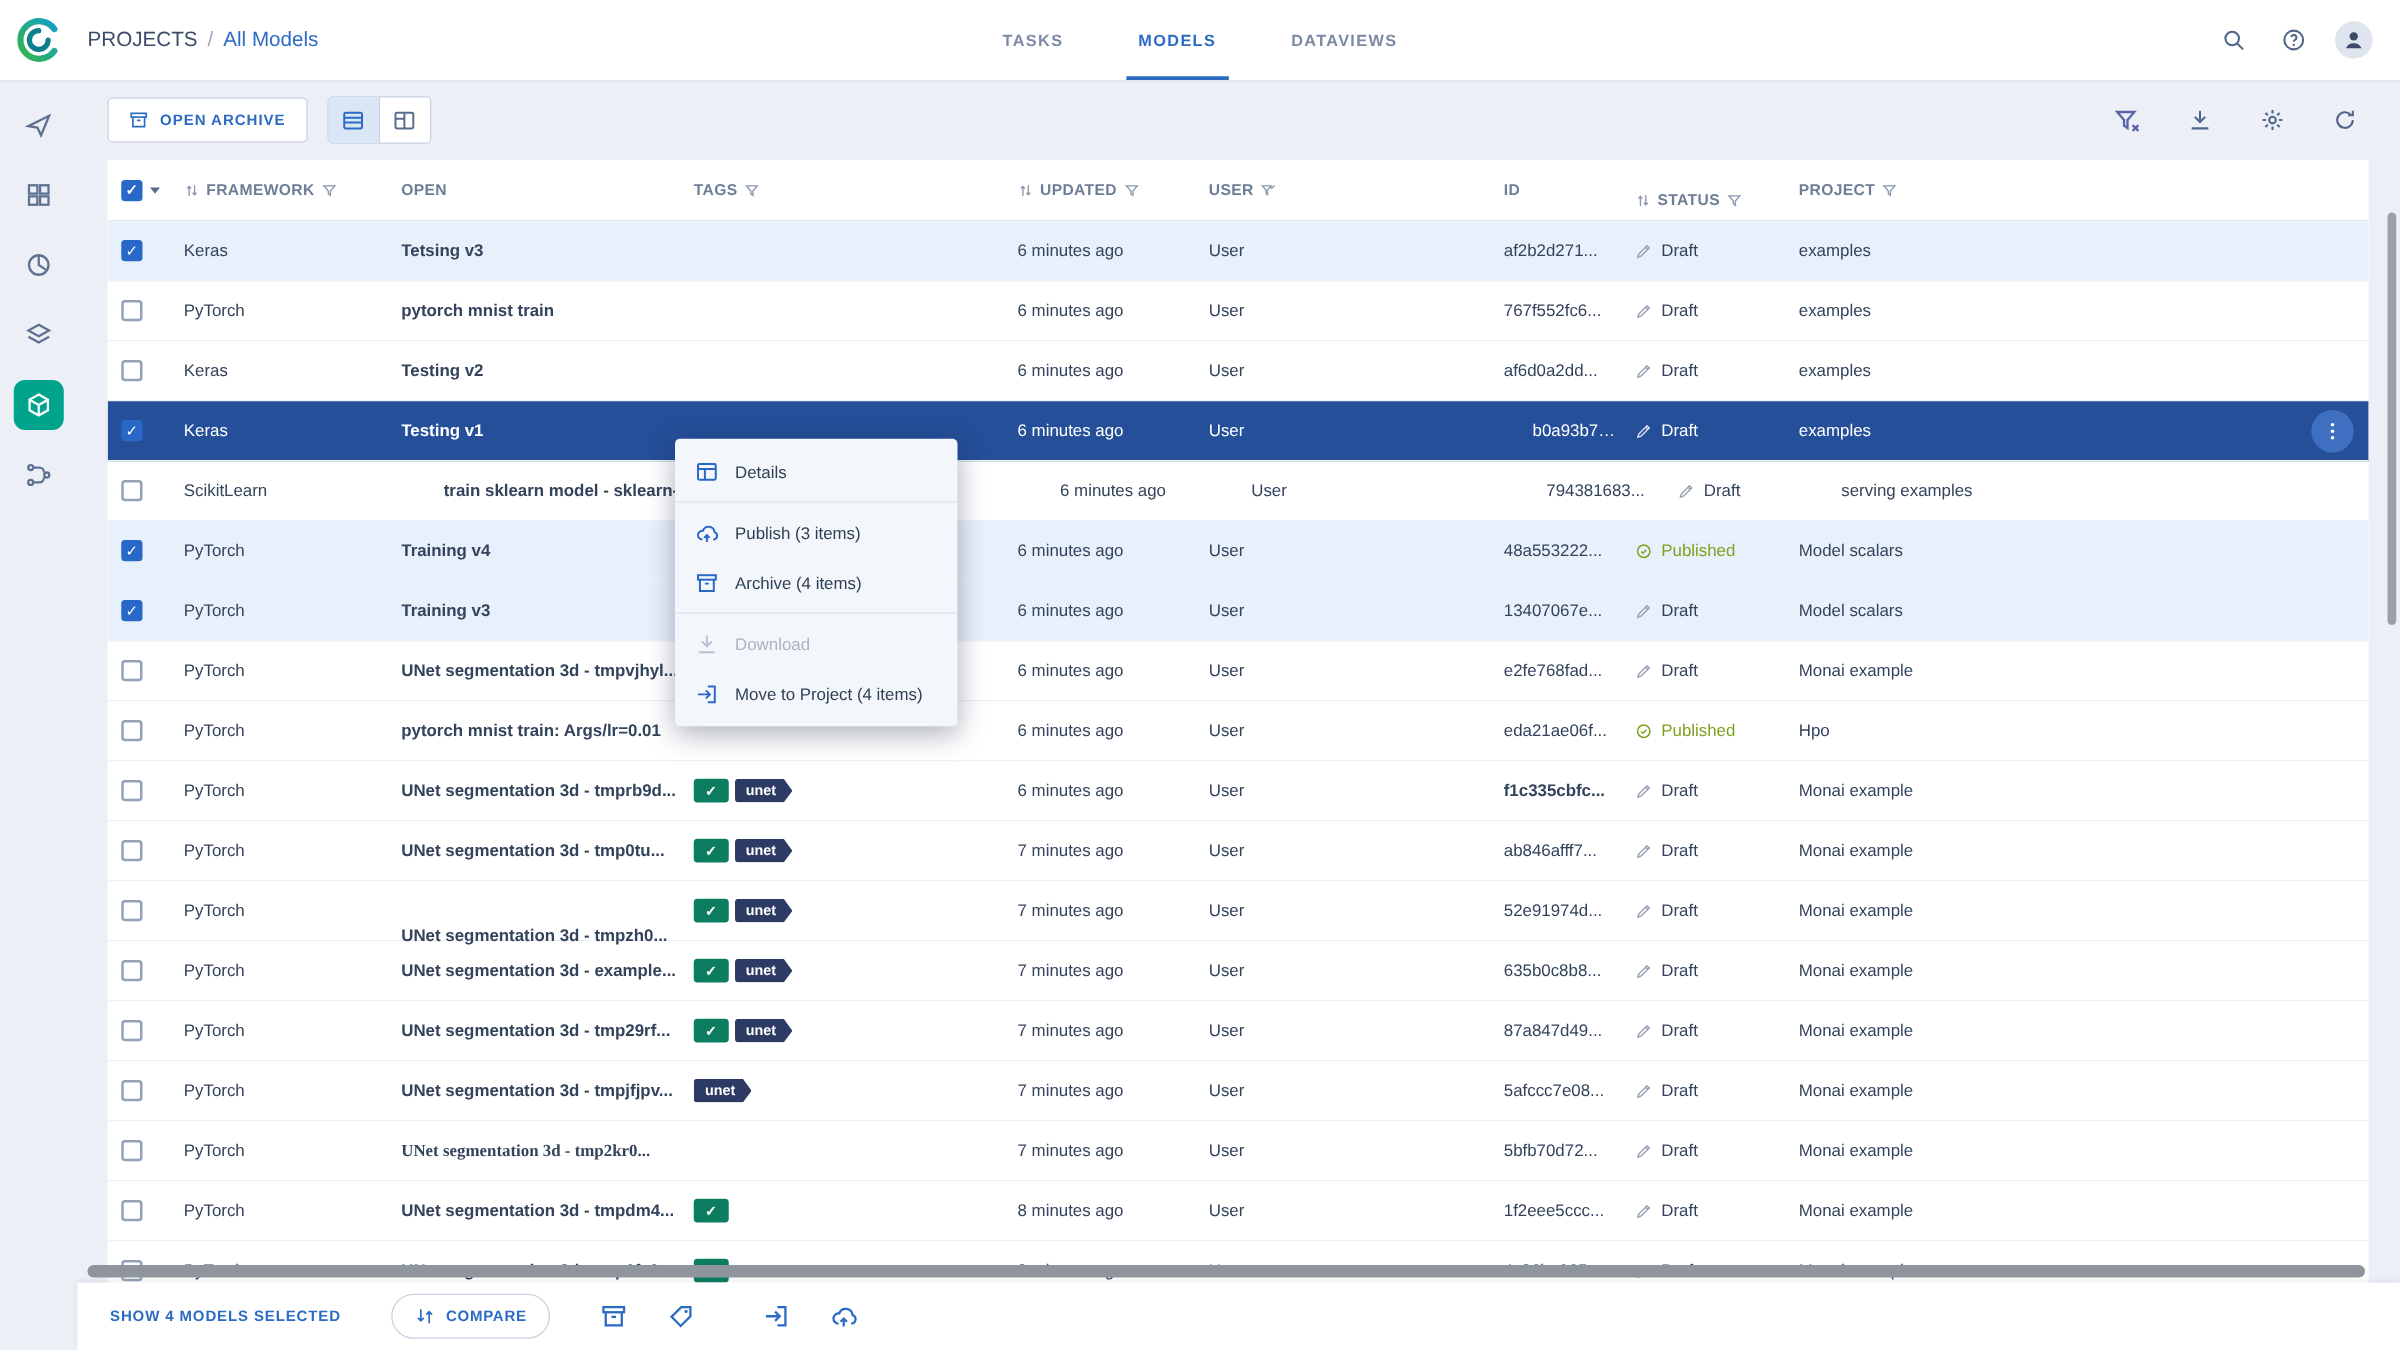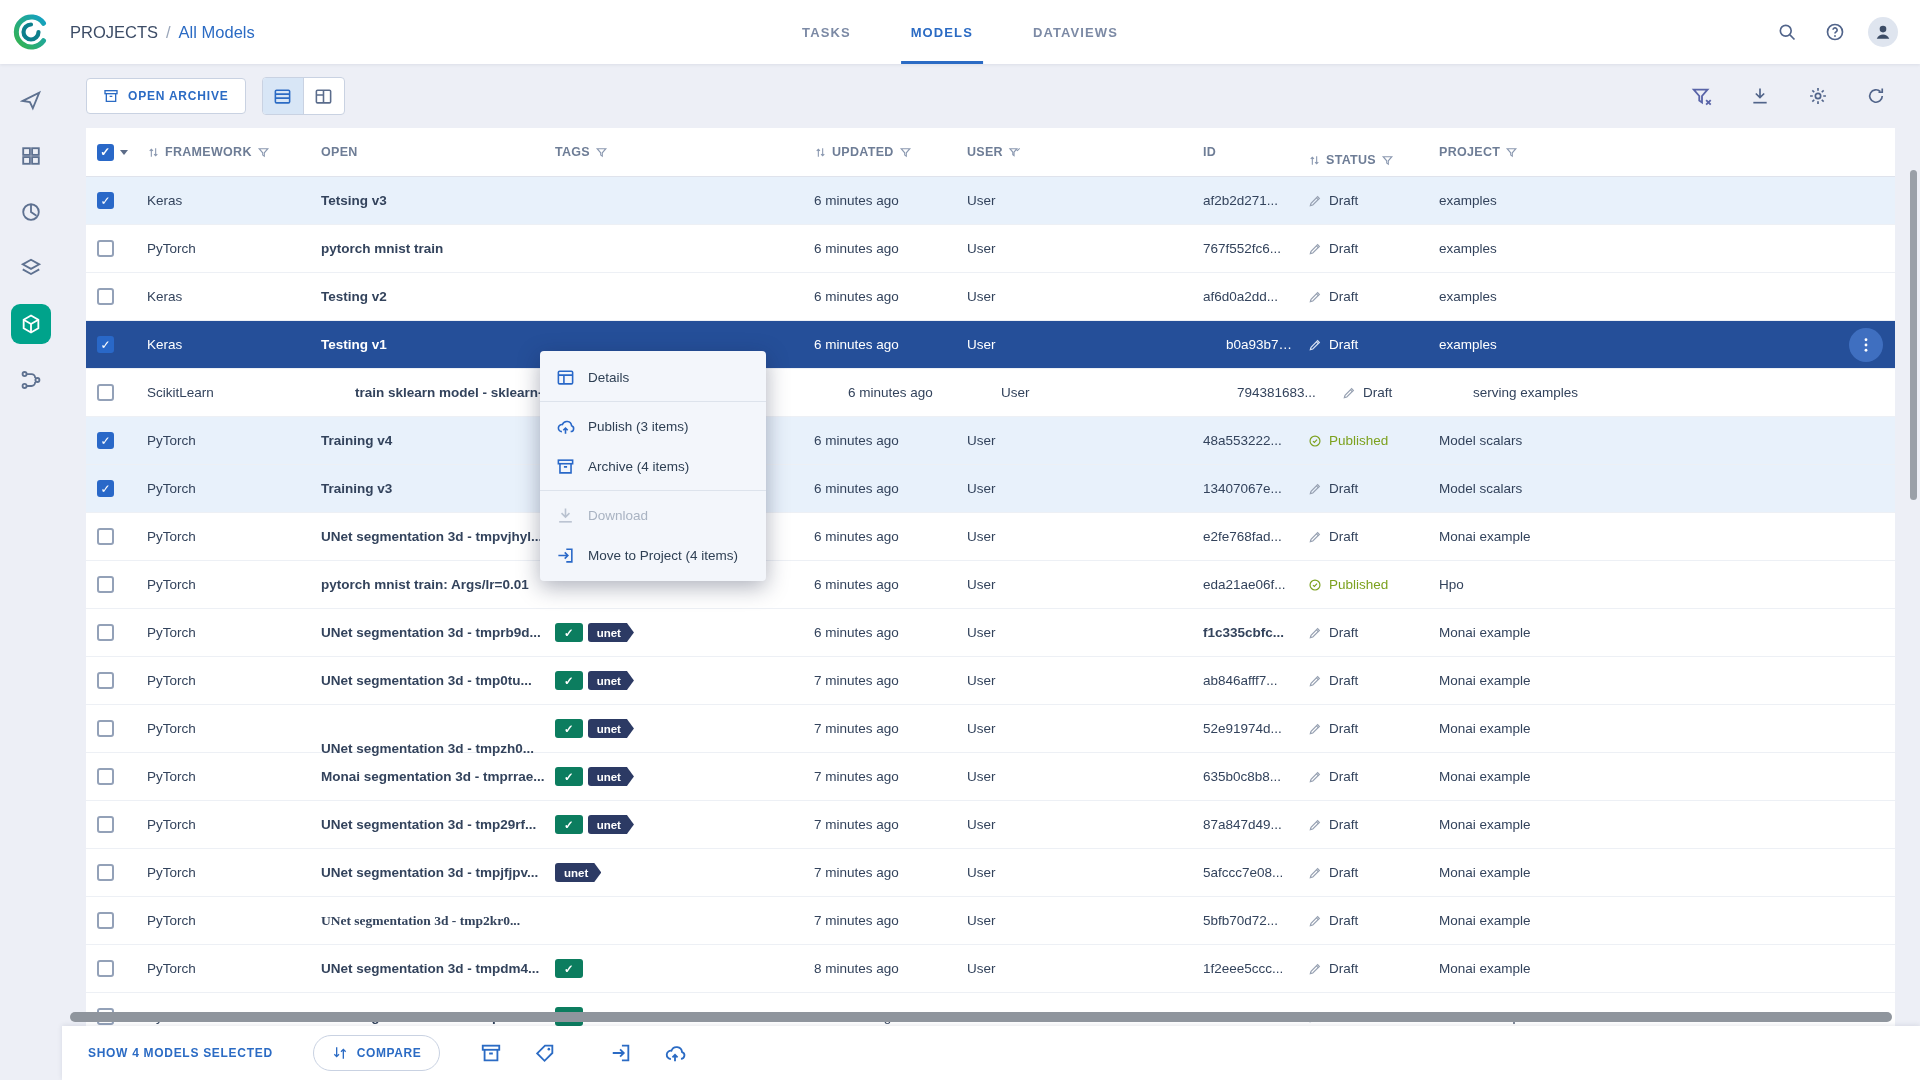--- a/index.html
+++ b/index.html
@@ -636,21 +636,21 @@
                 </span>
                 <span>Draft</span>
               </div>
               <div class="cell" style="width: 456px; flex: 0 0 auto;">Monai example</div>
             </div>
             <div class="row">
               <div class="cell cell-cb" style="width: 61px; flex: 0 0 auto;">
                 <span class="cb"></span>
               </div>
               <div class="cell" style="width: 174px; flex: 0 0 auto;">PyTorch</div>
-              <div class="cell cell-name" style="width: 234px; flex: 0 0 auto;">Monai segmentation 3d - tmprrae...</div>
+              <div class="cell cell-name" style="width: 234px; flex: 0 0 auto;">UNet segmentation 3d - example...</div>
               <div class="cell" style="width: 259px; flex: 0 0 auto; overflow: visible;"><span class="chip chip-check">✓</span><span class="chip chip-tag">unet</span></div>
               <div class="cell" style="width: 153px; flex: 0 0 auto;">7 minutes ago</div>
               <div class="cell" style="width: 236px; flex: 0 0 auto;">User</div>
               <div class="cell" style="width: 105px; flex: 0 0 auto;">635b0c8b8...</div>
               <div class="cell status" style="width: 131px; flex: 0 0 auto;">
                 <span class="ic st-ic">
                   <svg viewBox="0 0 24 24">
                     <path d="M4 20l1.2-4.2L16.5 4.5l3 3L8.2 18.8z" fill="none" stroke="currentColor" stroke-width="2"></path>
                     <path d="M14.5 6.5l3 3" stroke="currentColor" stroke-width="2"></path>
                   </svg>

